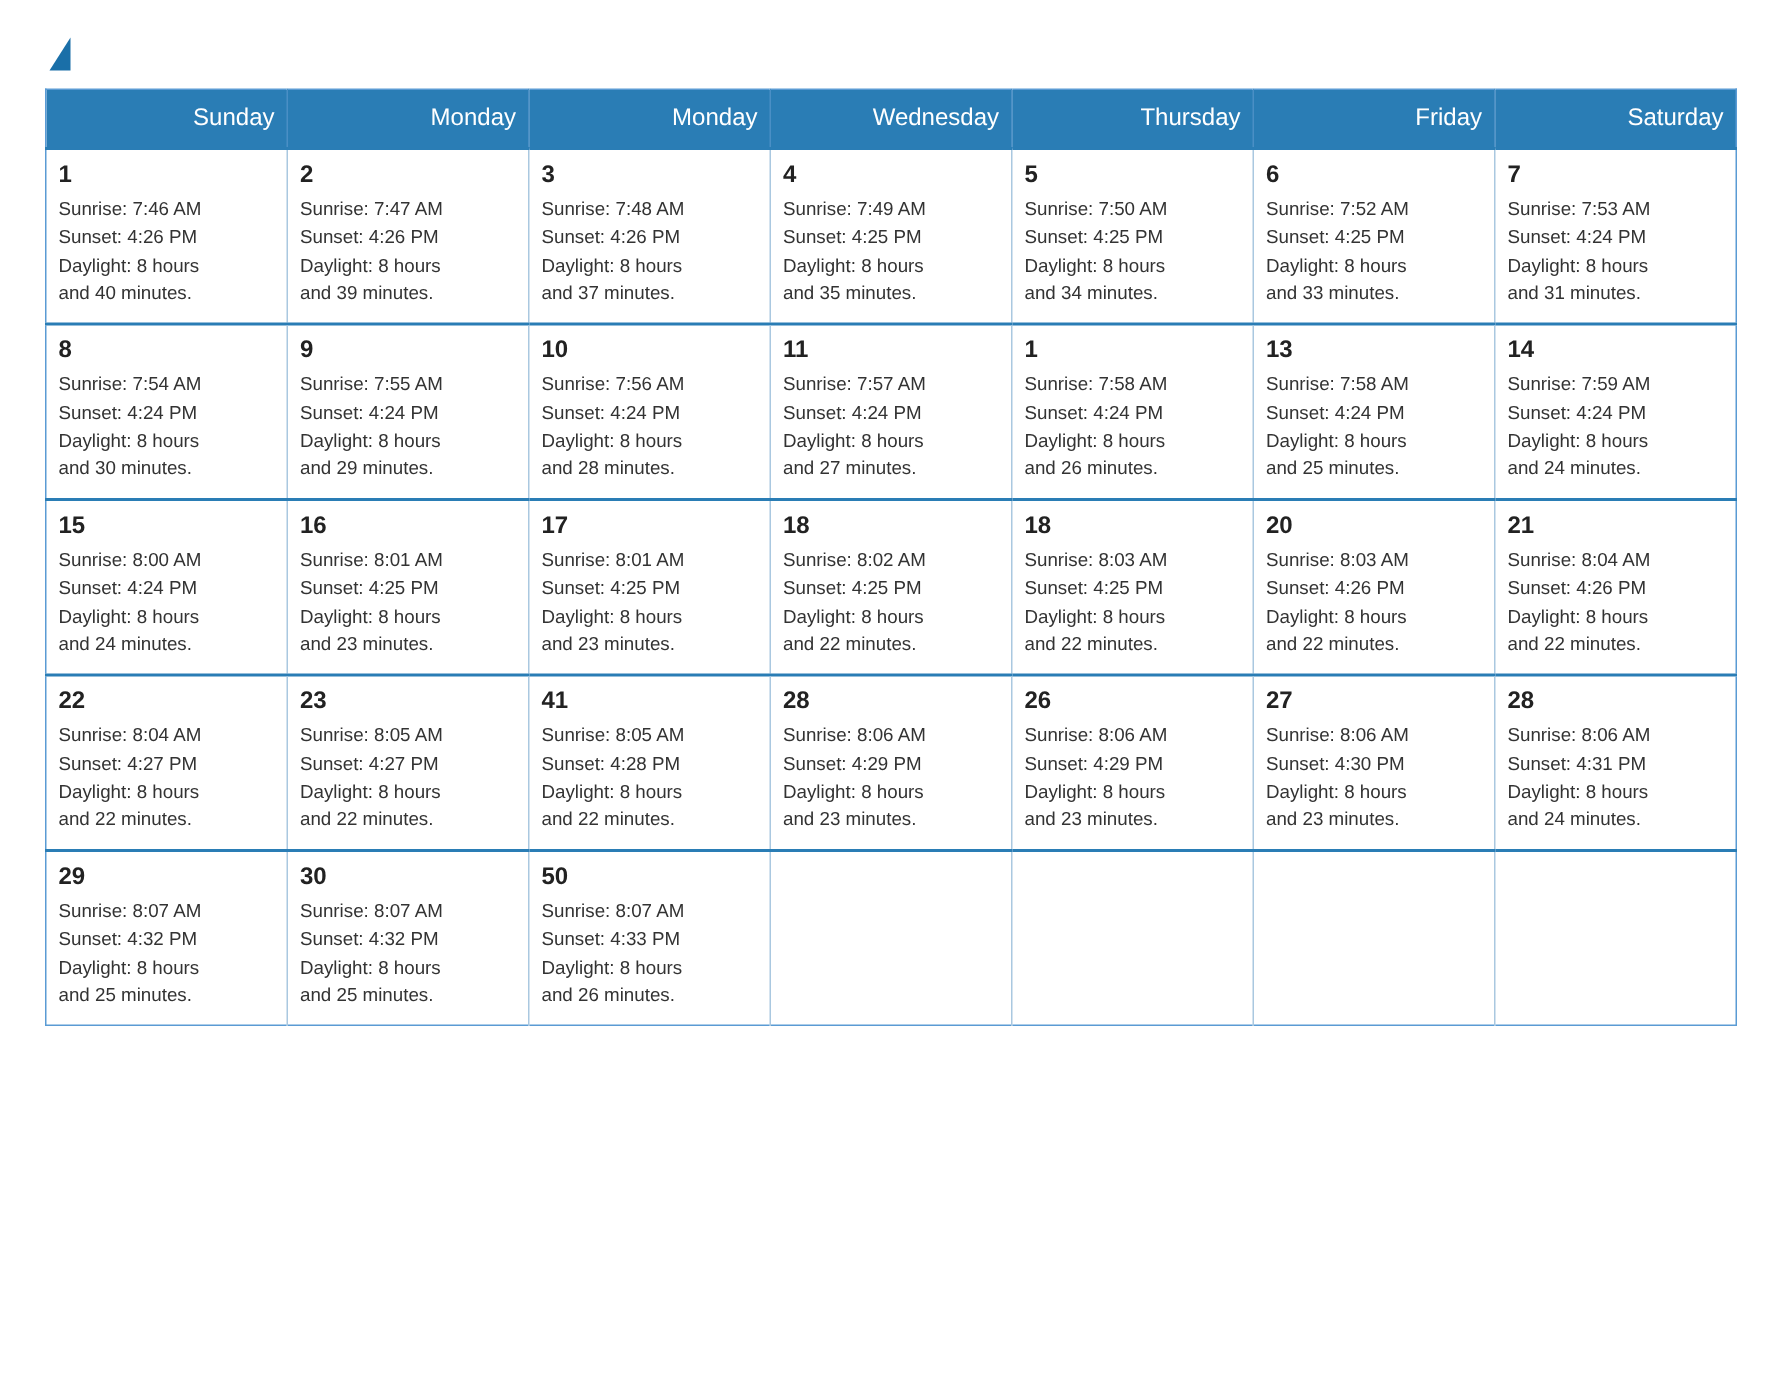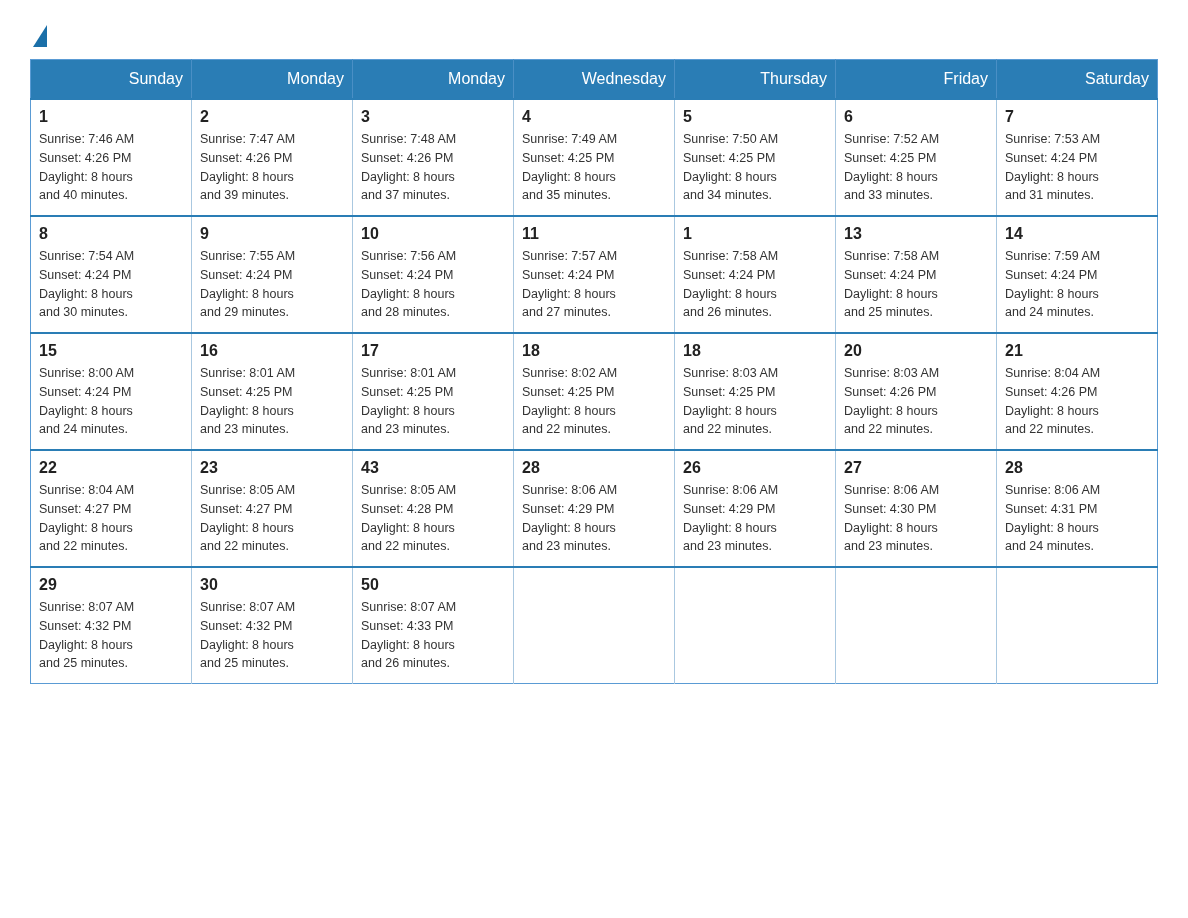--- a/index.html
+++ b/index.html
@@ -346,21 +346,21 @@
         <td>
         <span class="day-number">23</span>
         <div class="day-info">
           Sunrise: 8:05 AM<br>
           Sunset: 4:27 PM<br>
           Daylight: 8 hours<br>
           and 22 minutes.
         </div>
       </td>
         <td>
-        <span class="day-number">43</span>
+        <span class="day-number">41</span>
         <div class="day-info">
           Sunrise: 8:05 AM<br>
           Sunset: 4:28 PM<br>
           Daylight: 8 hours<br>
           and 22 minutes.
         </div>
       </td>
         <td>
         <span class="day-number">28</span>
         <div class="day-info">

